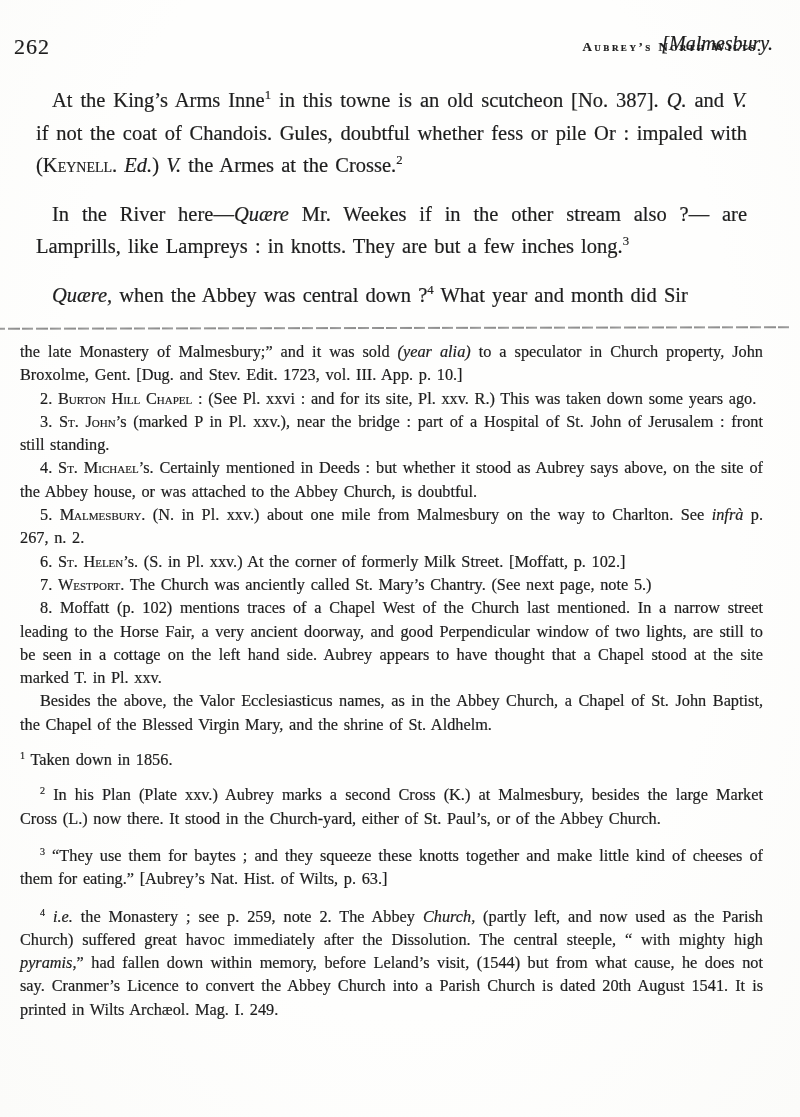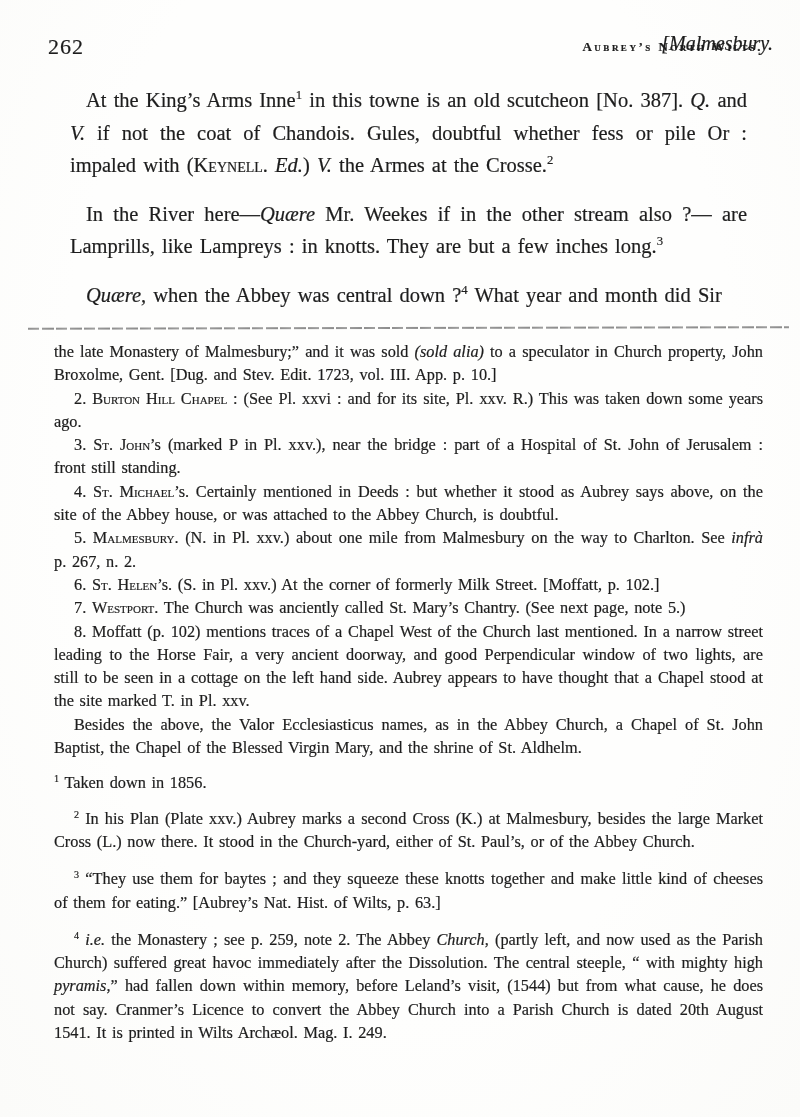--- a/index.html
+++ b/index.html
@@ -9,21 +9,21 @@
   }
   .page {
     position: relative;
     width: 800px;
     height: 1117px;
     margin: 0 auto;
     background: radial-gradient(ellipse at 50% 40%, #fefefd 60%, #fbfbf9 100%);
     color: #1d1d1d;
     overflow: hidden;
     box-sizing: border-box;
-    padding: 34px 37px 0 54px;
+    padding: 34px 37px 0 20px;
     -webkit-text-stroke: 0.2px #222;
   }
 
   
   .header {
     position: relative;
     height: 26px;
   }
   .page-number {
     position: absolute;
@@ -111,21 +111,21 @@
 
   <div class="body-text">
     <p><span class="s-n">At the King’s Arms Inne</span><span class="s-sup">1</span><span class="s-n"> in this towne is an old scutcheon [No. 387]. </span><span class="s-i">Q.</span><span class="s-n"> and </span><span class="s-i">V.</span><span class="s-n"> if not the coat of Chandois. Gules, doubtful whether fess or pile Or : impaled with (</span><span class="s-sc">Keynell</span><span class="s-n">. </span><span class="s-i">Ed.</span><span class="s-n">) </span><span class="s-i">V.</span><span class="s-n"> the Armes at the Crosse.</span><span class="s-sup">2</span></p>
     <p><span class="s-n">In the River here—</span><span class="s-i">Quære</span><span class="s-n"> Mr. Weekes if in the other stream also ?— are Lamprills, like Lampreys : in knotts. They are but a few inches long.</span><span class="s-sup">3</span></p>
     <p><span class="s-i">Quære</span><span class="s-n">, when the Abbey was central down ?</span><span class="s-sup">4</span><span class="s-n">  What year and month did Sir</span></p>
   </div>
 
   <div class="fn-rule"></div>
 
   <div class="footnotes">
-    <p><span class="s-n">the late Monastery of Malmesbury;” and it was sold </span><span class="s-i">(sold alia)</span><span class="s-n"> to a speculator in Church property, John Broxolme, Gent. [Dug. and Stev. Edit. 1723, vol. III. App. p. 10.]</span></p>
+    <p><span class="s-n">the late Monastery of Malmesbury;” and it was sold </span><span class="s-i">(year alia)</span><span class="s-n"> to a speculator in Church property, John Broxolme, Gent. [Dug. and Stev. Edit. 1723, vol. III. App. p. 10.]</span></p>
     <p class="indent"><span class="s-n">2. </span><span class="s-sc">Burton Hill Chapel</span><span class="s-n"> : (See Pl. xxvi : and for its site, Pl. xxv. R.) This was taken down some years ago.</span></p>
     <p class="indent"><span class="s-n">3. </span><span class="s-sc">St. John</span><span class="s-n">’s (marked P in Pl. xxv.), near the bridge : part of a Hospital of St. John of Jerusalem : front still standing.</span></p>
     <p class="indent"><span class="s-n">4. </span><span class="s-sc">St. Michael</span><span class="s-n">’s. Certainly mentioned in Deeds : but whether it stood as Aubrey says above, on the site of the Abbey house, or was attached to the Abbey Church, is doubtful.</span></p>
     <p class="indent"><span class="s-n">5. </span><span class="s-sc">Malmesbury</span><span class="s-n">. (N. in Pl. xxv.) about one mile from Malmesbury on the way to Charlton. See </span><span class="s-i">infrà</span><span class="s-n"> p. 267, n. 2.</span></p>
     <p class="indent"><span class="s-n">6. </span><span class="s-sc">St. Helen</span><span class="s-n">’s. (S. in Pl. xxv.) At the corner of formerly Milk Street. [Moffatt, p. 102.]</span></p>
     <p class="indent"><span class="s-n">7. </span><span class="s-sc">Westport</span><span class="s-n">. The Church was anciently called St. Mary’s Chantry. (See next page, note 5.)</span></p>
     <p class="indent"><span class="s-n">8. Moffatt (p. 102) mentions traces of a Chapel West of the Church last mentioned. In a narrow street leading to the Horse Fair, a very ancient doorway, and good Perpendicular window of two lights, are still to be seen in a cottage on the left hand side. Aubrey appears to have thought that a Chapel stood at the site marked T. in Pl. xxv.</span></p>
     <p class="indent"><span class="s-n">Besides the above, the Valor Ecclesiasticus names, as in the Abbey Church, a Chapel of St. John Baptist, the Chapel of the Blessed Virgin Mary, and the shrine of St. Aldhelm.</span></p>
 
     <p class="center gap"><span class="s-sup">1</span><span class="s-n"> Taken down in 1856.</span></p>

